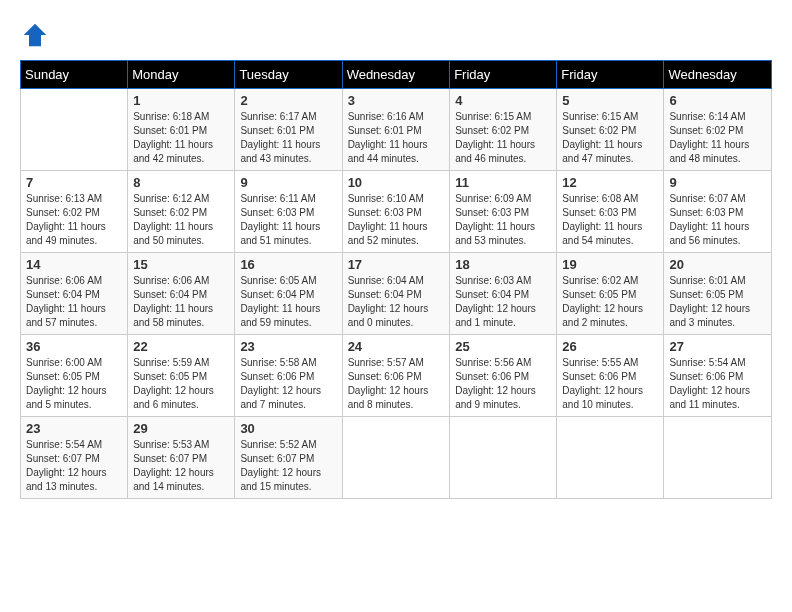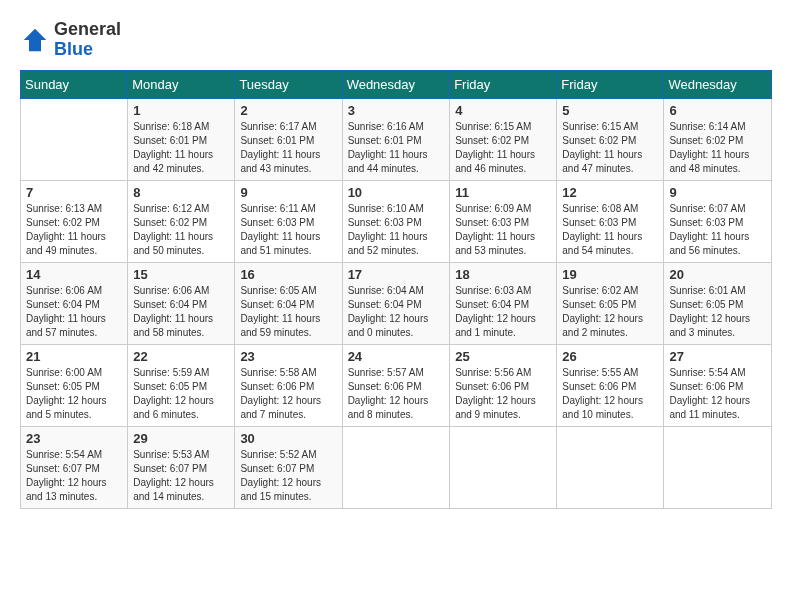--- a/index.html
+++ b/index.html
@@ -43,21 +43,21 @@
     .location-title {
       font-size: 16px;
       color: #555;
     }
     table {
       width: 100%;
       border-collapse: collapse;
       font-size: 11px;
     }
     thead tr th {
-      background-color: #0f766e;
+      background-color: #000000;
       color: #fff;
       padding: 6px 4px;
       text-align: left;
       font-size: 13px;
       font-weight: normal;
       border: 1px solid #1565c0;
     }
     tbody tr td {
       border: 1px solid #ccc;
       padding: 4px 5px;
@@ -86,24 +86,20 @@
     }
   </style>
 </head>
 <body>
 
 <div class="header-area">
   <div class="logo">
     <svg class="logo-icon" viewBox="0 0 40 40">
       <polygon points="20,5 35,20 28,20 28,35 12,35 12,20 5,20" fill="#1565c0"></polygon>
     </svg>
-    <div class="logo-text">
-      <div class="logo-general">General</div>
-      <div class="logo-blue">Blue</div>
-    </div>
   </div>
 </div>
 
 <table>
   <thead>
     <tr>
       <th>Sunday</th>
       <th>Monday</th>
       <th>Tuesday</th>
       <th>Wednesday</th>
@@ -195,21 +191,21 @@
           <span class="day-number">19</span>
           <div class="day-info">Sunrise: 6:02 AM<br>Sunset: 6:05 PM<br>Daylight: 12 hours and 2 minutes.</div>
         </td>
         <td>
           <span class="day-number">20</span>
           <div class="day-info">Sunrise: 6:01 AM<br>Sunset: 6:05 PM<br>Daylight: 12 hours and 3 minutes.</div>
         </td>
       </tr>
       <tr>
         <td>
-          <span class="day-number">21</span>
+          <span class="day-number">36</span>
           <div class="day-info">Sunrise: 6:00 AM<br>Sunset: 6:05 PM<br>Daylight: 12 hours and 5 minutes.</div>
         </td>
         <td>
           <span class="day-number">22</span>
           <div class="day-info">Sunrise: 5:59 AM<br>Sunset: 6:05 PM<br>Daylight: 12 hours and 6 minutes.</div>
         </td>
         <td>
           <span class="day-number">23</span>
           <div class="day-info">Sunrise: 5:58 AM<br>Sunset: 6:06 PM<br>Daylight: 12 hours and 7 minutes.</div>
         </td>

